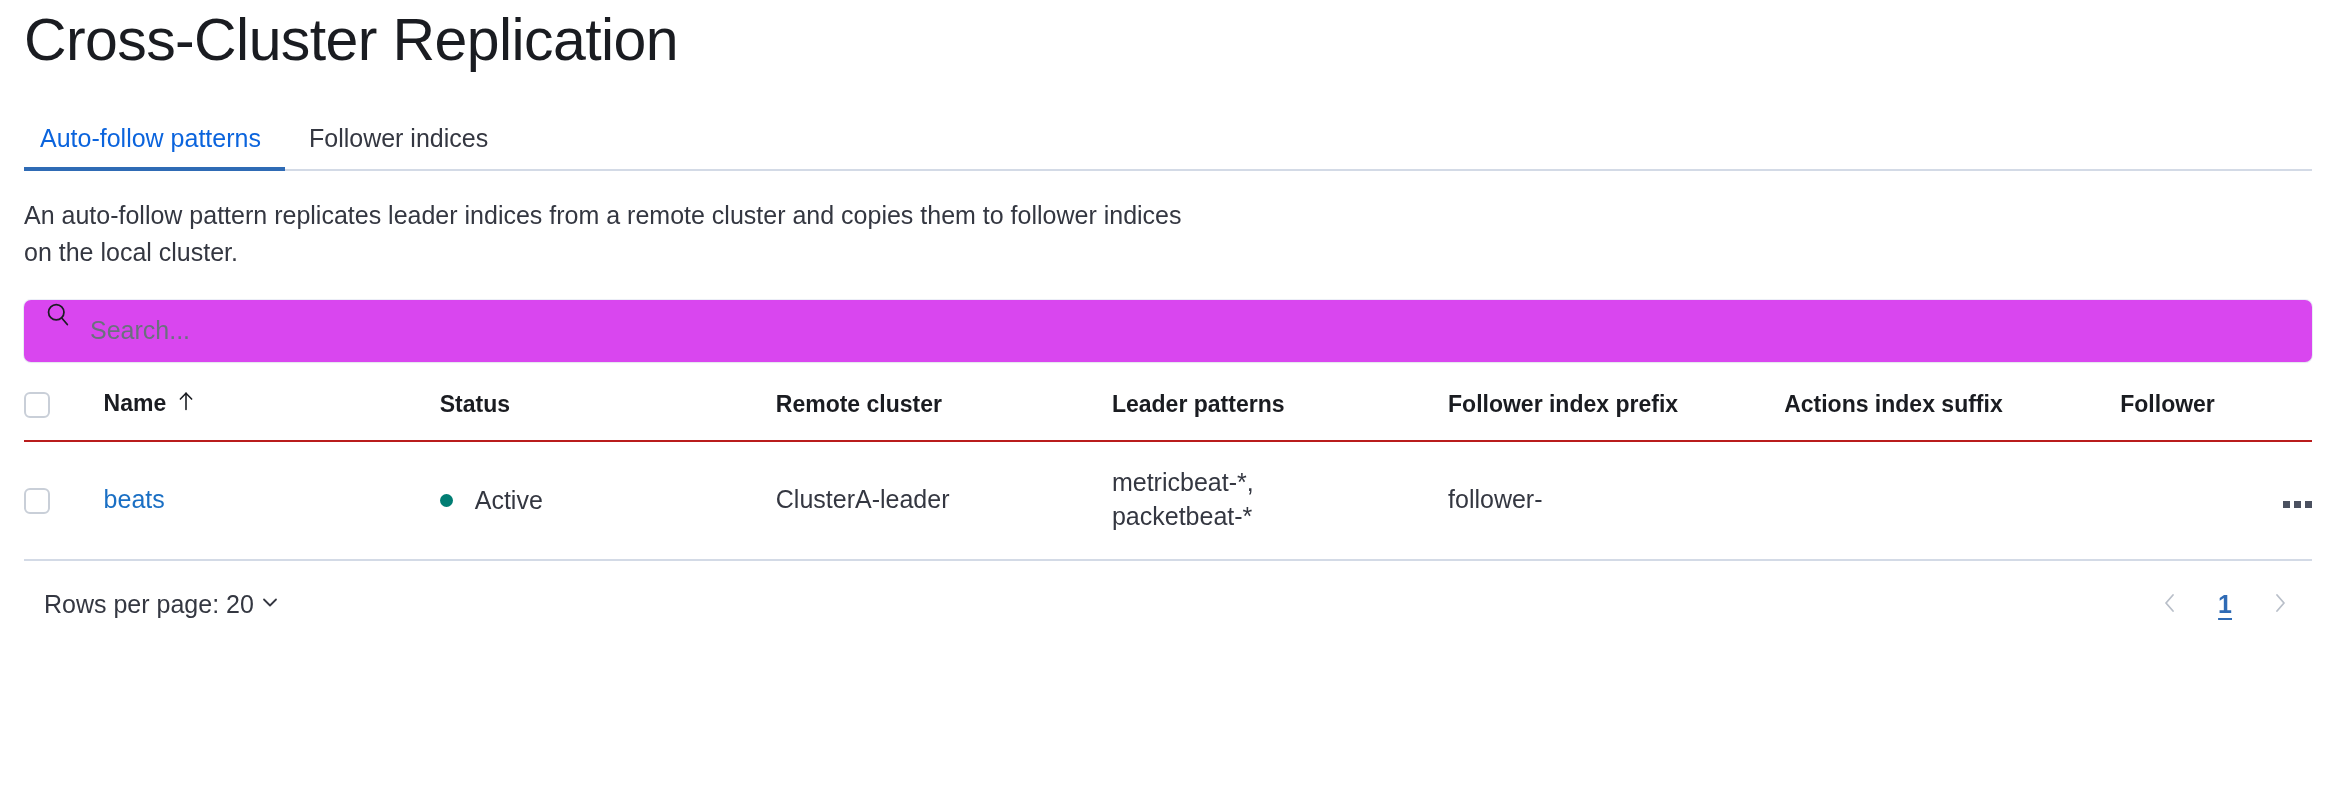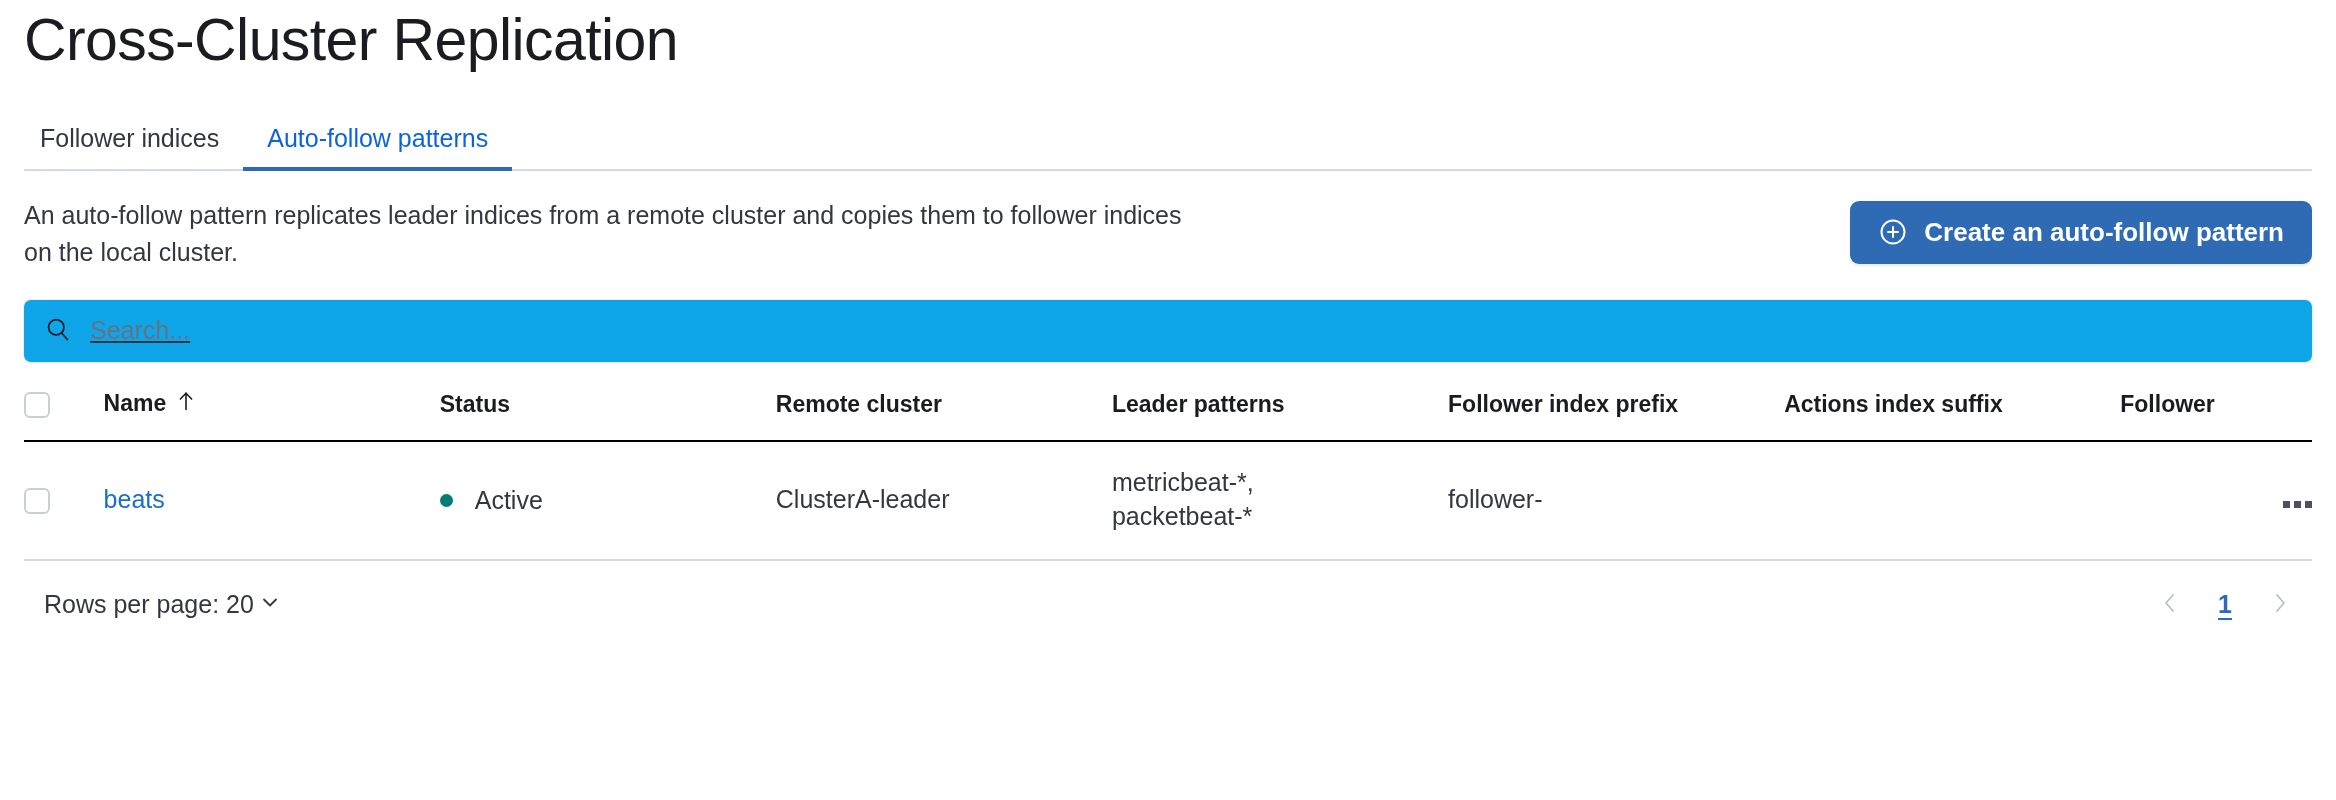--- a/index.html
+++ b/index.html
@@ -113,28 +113,26 @@
     flex: 0 0 auto;
     margin-top: 4px;
   }
   .create-btn svg { display: block; }
 
   
   .search-wrap {
     margin-top: 28px;
     position: relative;
     height: 62px;
-    background: #0ea5e9;
+    background: #d946ef;
     border-radius: 7px;
     box-shadow: 0 0 0 1px rgba(19,34,149,0.08), 0 1px 2px rgba(0,0,0,0.04);
     display: flex;
-    align-items: center;
     padding: 0 20px;
     box-sizing: border-box;
-    text-decoration: underline;
   }
   .search-icon {
     flex: 0 0 auto;
     display: block;
     margin-right: 18px;
   }
   .search-input {
     border: none;
     outline: none;
     background: transparent;
@@ -153,21 +151,21 @@
     border-collapse: collapse;
     margin-top: 22px;
     table-layout: fixed;
   }
   table.ccr-table th {
     text-align: left;
     font-size: 23px;
     font-weight: 700;
     color: #1a1c21;
     padding: 6px 0 22px 0;
-    border-bottom: 2px solid #000000;
+    border-bottom: 2px solid #b91c1c;
     vertical-align: bottom;
     white-space: nowrap;
   }
   table.ccr-table td {
     font-size: 25px;
     color: #343741;
     padding: 24px 0 26px 0;
     border-bottom: 2px solid #d3dae6;
     vertical-align: middle;
     line-height: 1.35;
@@ -284,36 +282,26 @@
   }
 </style>
 </head>
 <body>
 
 <div class="page">
 
   <h1 class="page-title">Cross-Cluster Replication</h1>
 
   <div class="tabs">
+    <button class="tab active">Auto-follow patterns</button>
     <button class="tab">Follower indices</button>
-    <button class="tab active">Auto-follow patterns</button>
   </div>
 
   <div class="intro">
     <div class="intro-text">An auto-follow pattern replicates leader indices from a remote cluster and copies them to follower indices on the local cluster.</div>
-    <button class="create-btn">
-      <span>
-        <svg width="30" height="30" viewBox="0 0 24 24" fill="none" stroke="#ffffff" stroke-width="1.6">
-          <circle cx="12" cy="12" r="9.2"></circle>
-          <line x1="12" y1="7.4" x2="12" y2="16.6"></line>
-          <line x1="7.4" y1="12" x2="16.6" y2="12"></line>
-        </svg>
-      </span>
-      <span>Create an auto-follow pattern</span>
-    </button>
   </div>
 
   <div class="search-wrap">
     <span class="search-icon">
       <svg width="28" height="28" viewBox="0 0 24 24" fill="none" stroke="#1a1c21" stroke-width="1.5" stroke-linecap="round">
         <circle cx="10.5" cy="10.5" r="6.6"></circle>
         <line x1="15.4" y1="15.6" x2="20" y2="21"></line>
       </svg>
     </span>
     <input class="search-input" type="text" placeholder="Search..." style="">

